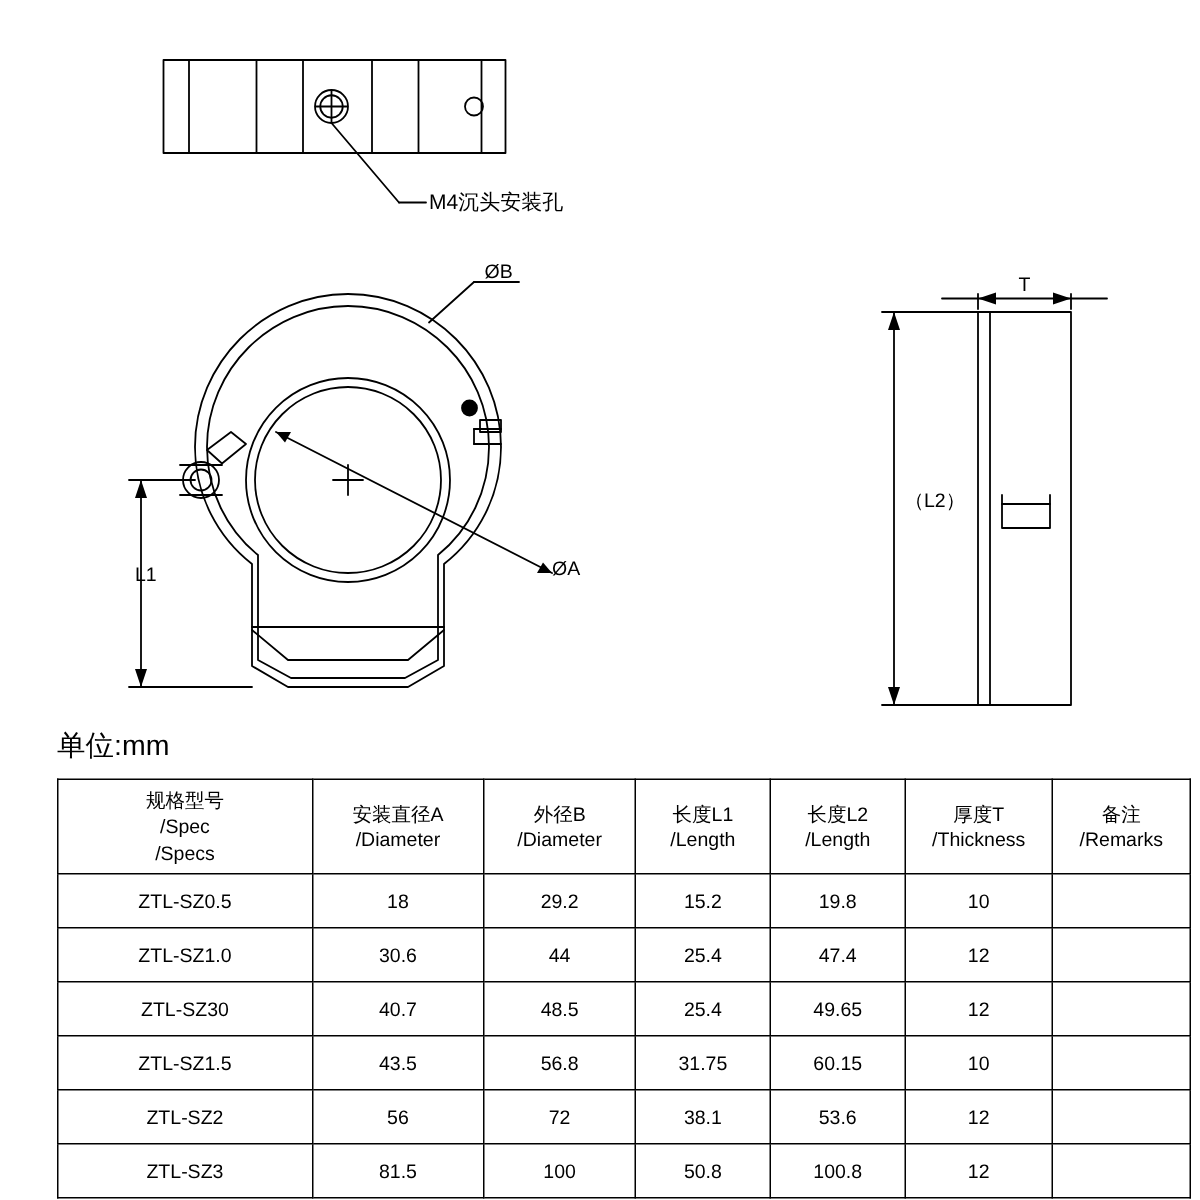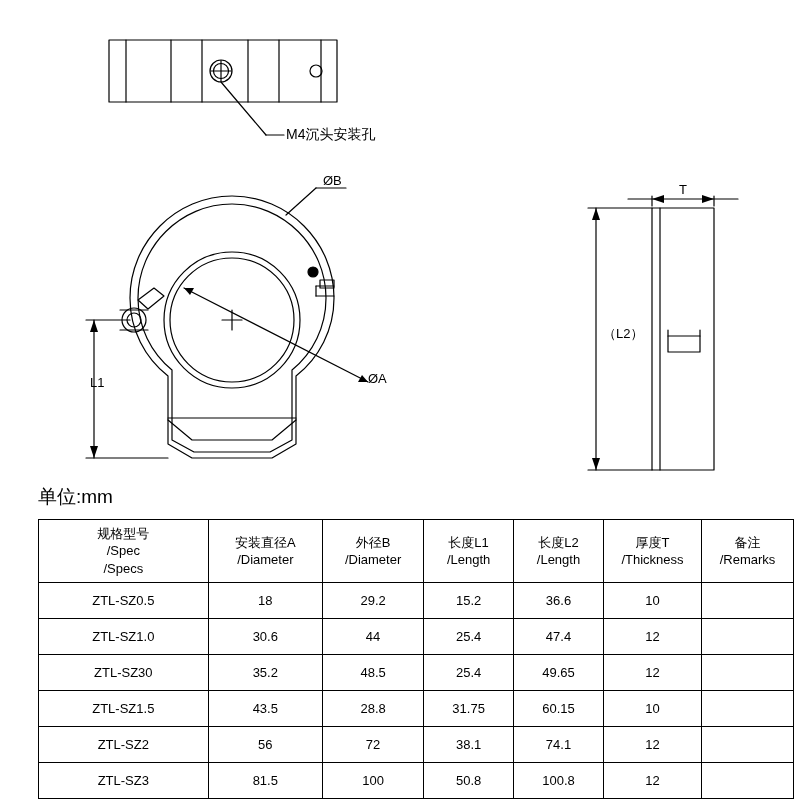--- a/index.html
+++ b/index.html
@@ -245,57 +245,57 @@
           <span class="hl">/Remarks</span>
         </th>
       </tr>
     </thead>
     <tbody>
       <tr>
         <td>ZTL-SZ0.5</td>
         <td>18</td>
         <td>29.2</td>
         <td>15.2</td>
-        <td>36.6</td>
+        <td>19.8</td>
         <td>10</td>
         <td></td>
       </tr>
       <tr>
         <td>ZTL-SZ1.0</td>
         <td>30.6</td>
         <td>44</td>
         <td>25.4</td>
         <td>47.4</td>
         <td>12</td>
         <td></td>
       </tr>
       <tr>
         <td>ZTL-SZ30</td>
-        <td>35.2</td>
+        <td>40.7</td>
         <td>48.5</td>
         <td>25.4</td>
         <td>49.65</td>
         <td>12</td>
         <td></td>
       </tr>
       <tr>
         <td>ZTL-SZ1.5</td>
         <td>43.5</td>
-        <td>28.8</td>
+        <td>56.8</td>
         <td>31.75</td>
         <td>60.15</td>
         <td>10</td>
         <td></td>
       </tr>
       <tr>
         <td>ZTL-SZ2</td>
         <td>56</td>
         <td>72</td>
         <td>38.1</td>
-        <td>74.1</td>
+        <td>53.6</td>
         <td>12</td>
         <td></td>
       </tr>
       <tr>
         <td>ZTL-SZ3</td>
         <td>81.5</td>
         <td>100</td>
         <td>50.8</td>
         <td>100.8</td>
         <td>12</td>

